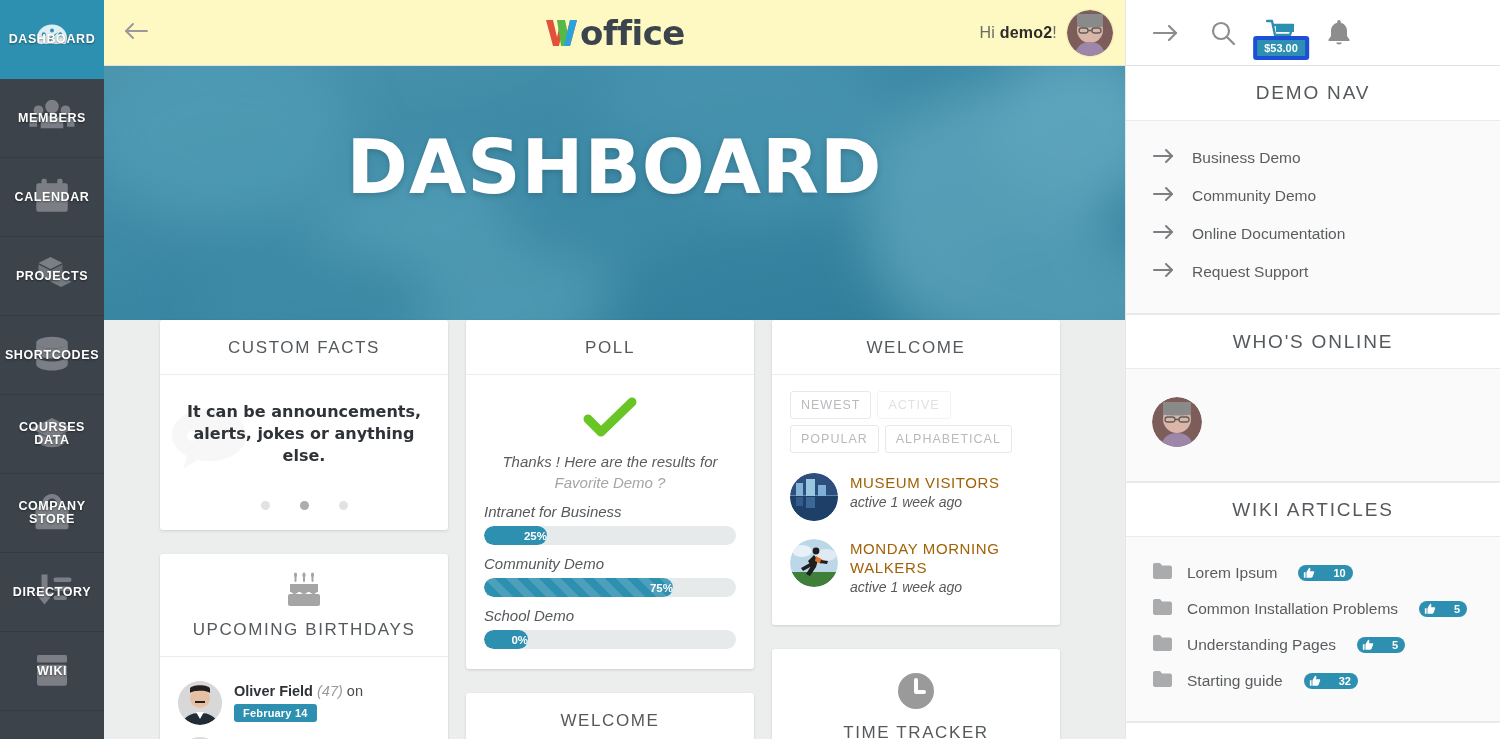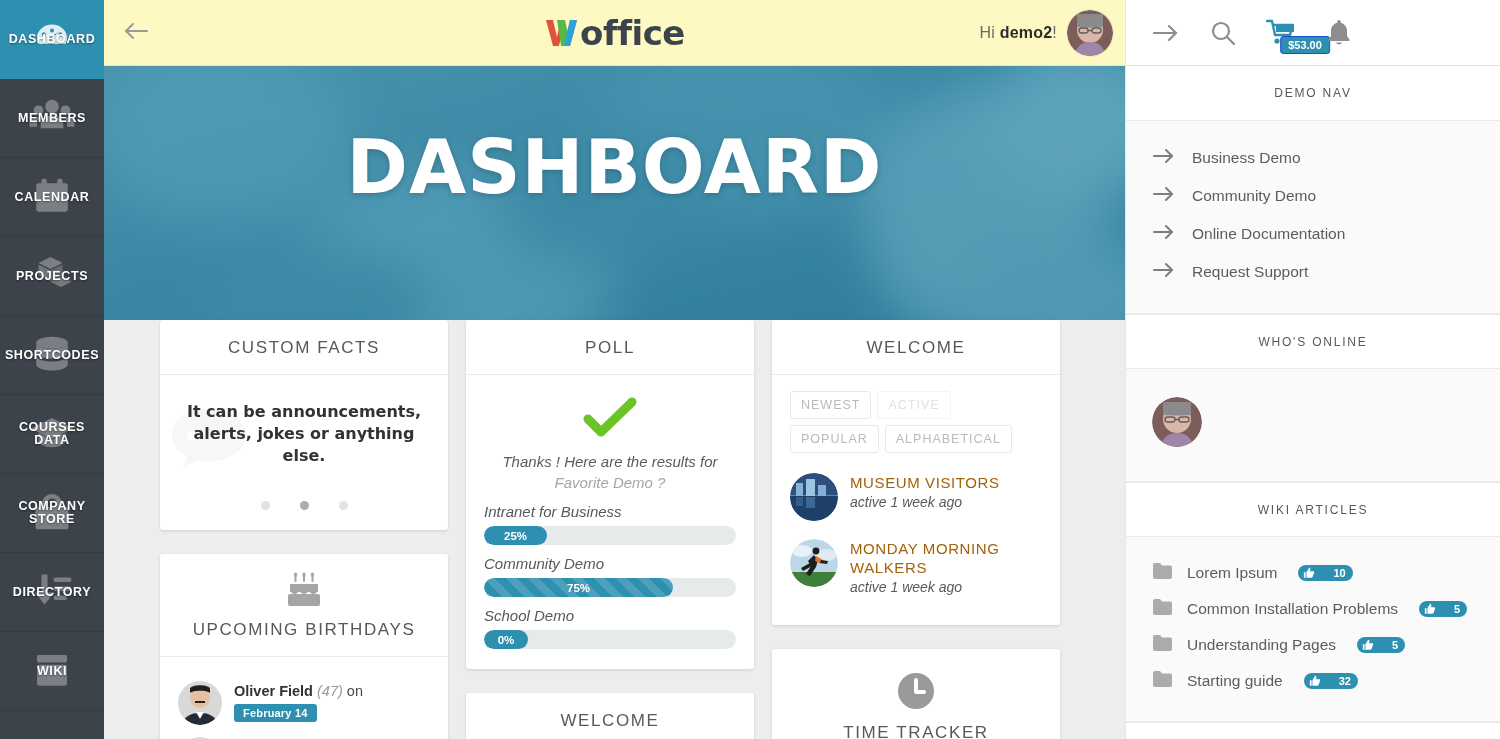--- a/index.html
+++ b/index.html
@@ -227,21 +227,21 @@
     height: 19px;
     background: #e7eaeb;
     border-radius: 10px;
     overflow: hidden;
   }
   .bar-fill {
     position:absolute; left:0; top:0; bottom:0;
     background:#2e90b0;
     border-radius: 10px;
     min-width: 44px;
-    display:flex; align-items:center; justify-content:center;
+    display:flex; align-items:center; justify-content:flex-end;
   }
   .bar-fill.striped {
     background-image: linear-gradient(45deg, rgba(255,255,255,.14) 25%, transparent 25%, transparent 50%, rgba(255,255,255,.14) 50%, rgba(255,255,255,.14) 75%, transparent 75%, transparent);
     background-size: 22px 22px;
     background-color: #2e90b0;
   }
   .bar-val { color:#fff; font-size: 11.5px; font-weight: bold; }
 
   
   .chips { display:flex; flex-wrap: wrap; gap: 6px; margin-bottom: 12px; }
@@ -283,21 +283,21 @@
   }
   .rb-head {
     height: 55px;
     display:flex; align-items:center; justify-content:center;
     background:#fff;
     border-bottom: 1px solid #eaeaea;
     border-top: 1px solid #eaeaea;
   }
   .rb-head-first { border-top: none; }
   .rb-title {
-    font-size: 12px;
+    font-size: 19px;
     letter-spacing: 1.8px;
     color: #55595c;
   }
   .rb-body { padding: 18px 26px 22px; background:#fafafa; border-bottom:1px solid #eaeaea; }
   .rb-link-row { display:flex; align-items:center; gap: 16px; padding: 8px 0; cursor:pointer; }
   .rb-link-text { font-size: 15.5px; color: #5a5d60; }
   .topicons {
     height: 66px;
     display:flex; align-items:center; gap: 30px;
     padding-left: 24px;
@@ -309,22 +309,21 @@
     position:absolute;
     top: 17px; left: 50%;
     transform: translateX(-50%);
     background:#2e90b0;
     color:#fff;
     font-size: 11px;
     font-weight: bold;
     padding: 2px 7px;
     border-radius: 3px;
     white-space: nowrap;
-    border: 1px solid #1d4ed8;
-    margin-left: 24px;
+    border: 4px solid #1d4ed8;
   }
   .online-av { width: 50px; height: 50px; border-radius: 50%; overflow: hidden; cursor:pointer; }
   .online-av svg { display:block; width:100%; height:100%; }
   .wiki-row { display:flex; align-items:center; gap: 13px; padding: 7px 0; cursor:pointer; }
   .wiki-name { font-size: 15.5px; color:#5a5d60; }
   .likes {
     display:inline-flex; align-items:center; gap: 18px;
     background:#2e90b0; color:#fff;
     font-size: 11px; font-weight: bold;
     border-radius: 9px;

